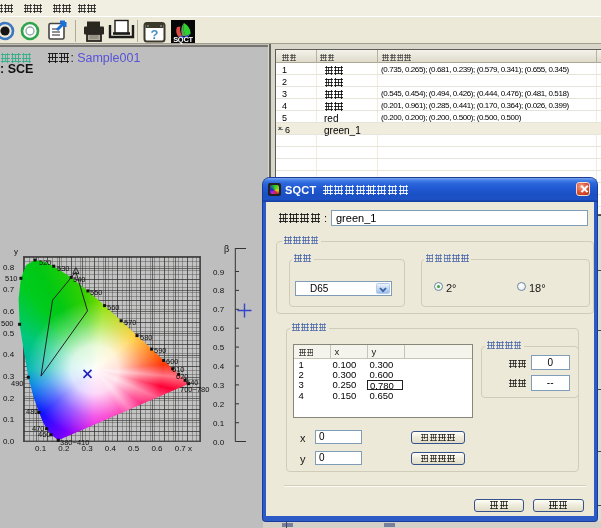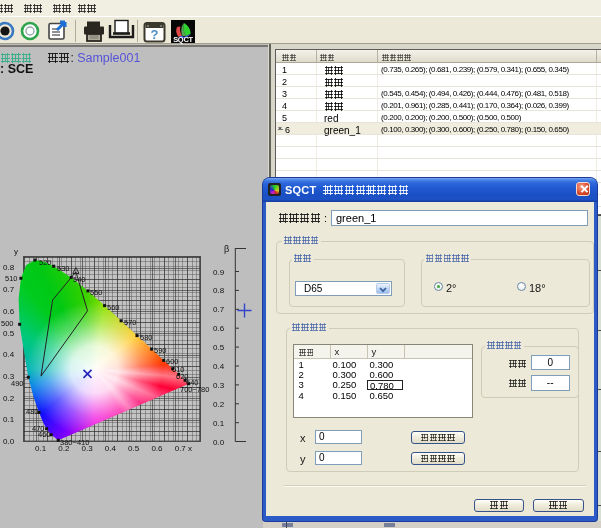--- a/index.html
+++ b/index.html
@@ -155,21 +155,20 @@
         <b class="num">5</b>
         <b class="nm">red</b>
         <b class="cd">(0.200, 0.200); (0.200, 0.500); (0.500, 0.500)</b>
       </div>
 <div class="row" style="top:73px;background:#f0edde">
         <b style="left:2px;top:5px;width:4px;height:1.2px;background:#555;transform:rotate(-45deg)"></b>
         <b style="left:2px;top:5px;width:4px;height:1.2px;background:#555;transform:rotate(45deg)"></b>
         <b style="left:1.5px;top:5.5px;width:5px;height:1px;background:#777"></b>
         <b class="num" style="left:9px">6</b>
         <b class="nm">green_1</b>
-        <b class="cd">(0.100, 0.300); (0.300, 0.600); (0.250, 0.780); (0.150, 0.650)</b>
       </div>
 <div class="row" style="top:85px"></div>
 <div class="row" style="top:97px"></div>
 <div class="row" style="top:109px"></div>
 <div class="row" style="top:121px"></div>
 <div class="row" style="top:133px"></div>
 <div class="row" style="top:145px"></div>
 </div>
 
 <div id="sliverR">
@@ -309,21 +308,21 @@
 </div>
 
 <div class="lbl" style="left:12px;top:31px"><i class="c"></i><i class="c"></i><i class="c"></i><i class="c"></i> :</div>
 <div class="inp" style="left:65px;top:28.5px;width:257px;height:16.5px;line-height:15px;padding-left:4px">green_1</div>
 
 <div class="grp" style="left:10px;top:60px;width:318px;height:73px"></div>
 <div class="gt" style="left:16px;top:54.5px"><i class="c"></i><i class="c"></i><i class="c"></i><i class="c"></i></div>
 
 <div class="grp" style="left:23px;top:77.8px;width:116px;height:48px"></div>
 <div class="gt" style="left:26px;top:72.5px"><i class="c"></i><i class="c"></i></div>
-<div class="inp" style="left:29px;top:100px;width:97px;height:15px;line-height:13px;padding-left:8px;font-size:10px">D65
+<div class="inp" style="left:29px;top:100px;width:97px;height:15px;line-height:13px;padding-left:14px;font-size:10px">D65
 <span style="position:absolute;right:1px;top:1px;width:14px;height:11px;background:linear-gradient(#eef5fd,#c2d8f5 50%,#9cbdea);border:1px solid #b5cae6;border-radius:1.5px"></span>
 <svg style="position:absolute;right:4px;top:4.5px" width="8" height="6" viewBox="0 0 8 6">
           <path d="M1 1 L4 4.2 L7 1" fill="none" stroke="#3b63a0" stroke-width="1.8"></path>
         </svg>
 </div>
 
 <div class="grp" style="left:154.5px;top:77.8px;width:169.5px;height:48px"></div>
 <div class="gt" style="left:157.5px;top:72.5px"><i class="c"></i><i class="c"></i><i class="c"></i><i class="c"></i><i class="c"></i></div>
 <div style="position:absolute;left:167.5px;top:101.3px;width:9px;height:9px;border-radius:50%;background:radial-gradient(circle at 40% 35%,#fff,#e8e8e8);border:1px solid #648aa8"></div>
 <div style="position:absolute;left:170.5px;top:104.3px;width:3px;height:3px;border-radius:50%;background:#3da33d"></div>

